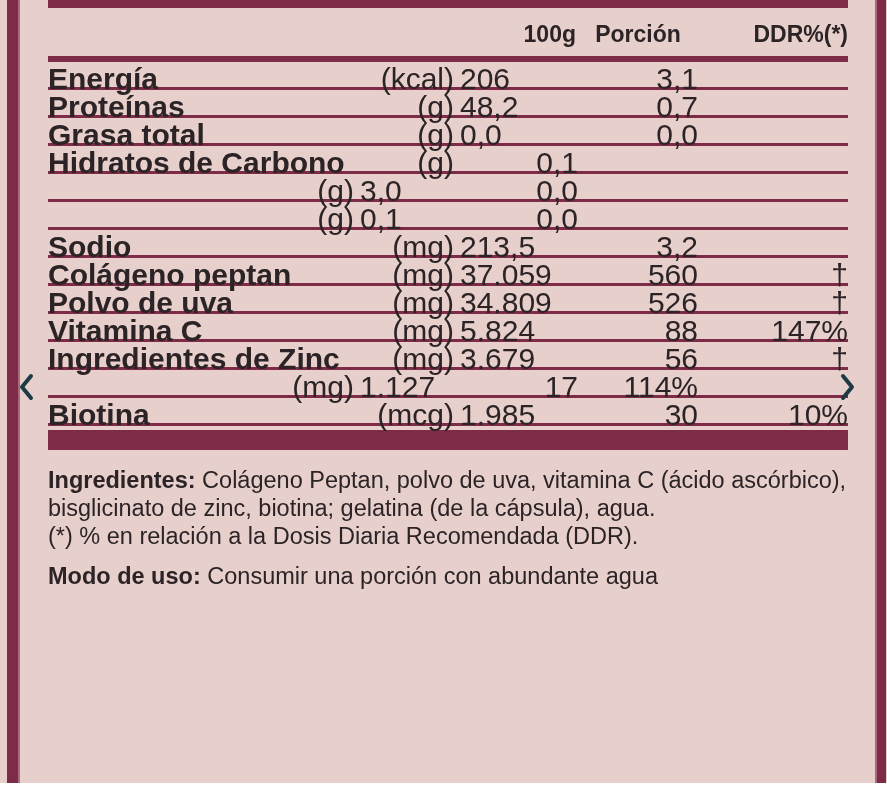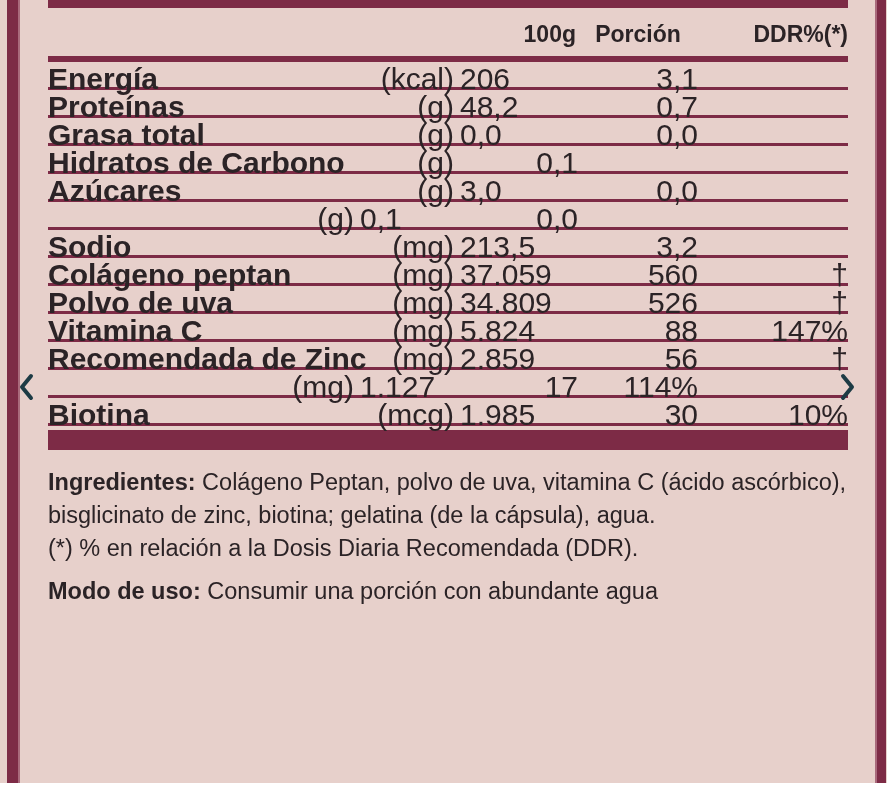--- a/index.html
+++ b/index.html
@@ -42,21 +42,21 @@
   .c.name{font-weight:bold;}
   .c.unit{text-align:right;padding-right:6px;font-weight:400;}
   .c.per100{text-align:left;padding-right:4px;}
   .c.portion{text-align:right;}
   .c.ddr{text-align:right;}
   .t-row.sub .name{font-weight:400;font-style:italic;padding-left:22px;}
   .th-per100{grid-column:3;text-align:right;padding-right:2px;}
   .th-portion{grid-column:4;text-align:center;}
   .th-ddr{grid-column:5;text-align:right;}
 
-  .footer{margin-top:16px;font-size:23.5px;line-height:33px;}
+  .footer{margin-top:16px;font-size:23.5px;line-height:28px;}
   .footer b{font-weight:bold;}
   .usage{margin-top:10px;font-size:23.5px;line-height:33px;}
 
   
   .chev{position:absolute;width:22px;height:32px;cursor:pointer;background:none;border:none;padding:0;}
   .chev svg{display:block;}
   .chev-prev{left:16px;top:371px;}
   .chev-next{left:836px;top:371px;}
 
   .white-strip{position:absolute;left:0;bottom:0;width:887px;height:4px;background:#ffffff;}
@@ -98,21 +98,20 @@
       <span class="c portion">0,0</span>
       <span class="c ddr"></span>
     </div>
     <div class="t-row">
       <span class="c name">Hidratos de Carbono</span>
       <span class="c unit">(g)</span>
       <span class="c portion">0,1</span>
       <span class="c ddr"></span>
     </div>
     <div class="t-row">
-      <span class="c name">Azúcares</span>
       <span class="c unit">(g)</span>
       <span class="c per100">3,0</span>
       <span class="c portion">0,0</span>
       <span class="c ddr"></span>
     </div>
     <div class="t-row">
       <span class="c unit">(g)</span>
       <span class="c per100">0,1</span>
       <span class="c portion">0,0</span>
       <span class="c ddr"></span>
@@ -139,23 +138,23 @@
       <span class="c ddr">†</span>
     </div>
     <div class="t-row">
       <span class="c name">Vitamina C</span>
       <span class="c unit">(mg)</span>
       <span class="c per100">5.824</span>
       <span class="c portion">88</span>
       <span class="c ddr">147%</span>
     </div>
     <div class="t-row">
-      <span class="c name">Recomendada de Zinc</span>
-      <span class="c unit">(mg)</span>
-      <span class="c per100">2.859</span>
+      <span class="c name">Ingredientes de Zinc</span>
+      <span class="c unit">(mg)</span>
+      <span class="c per100">3.679</span>
       <span class="c portion">56</span>
       <span class="c ddr">†</span>
     </div>
     <div class="t-row sub">
       <span class="c unit">(mg)</span>
       <span class="c per100">1.127</span>
       <span class="c portion">17</span>
       <span class="c ddr">114%</span>
     </div>
     <div class="t-row">

